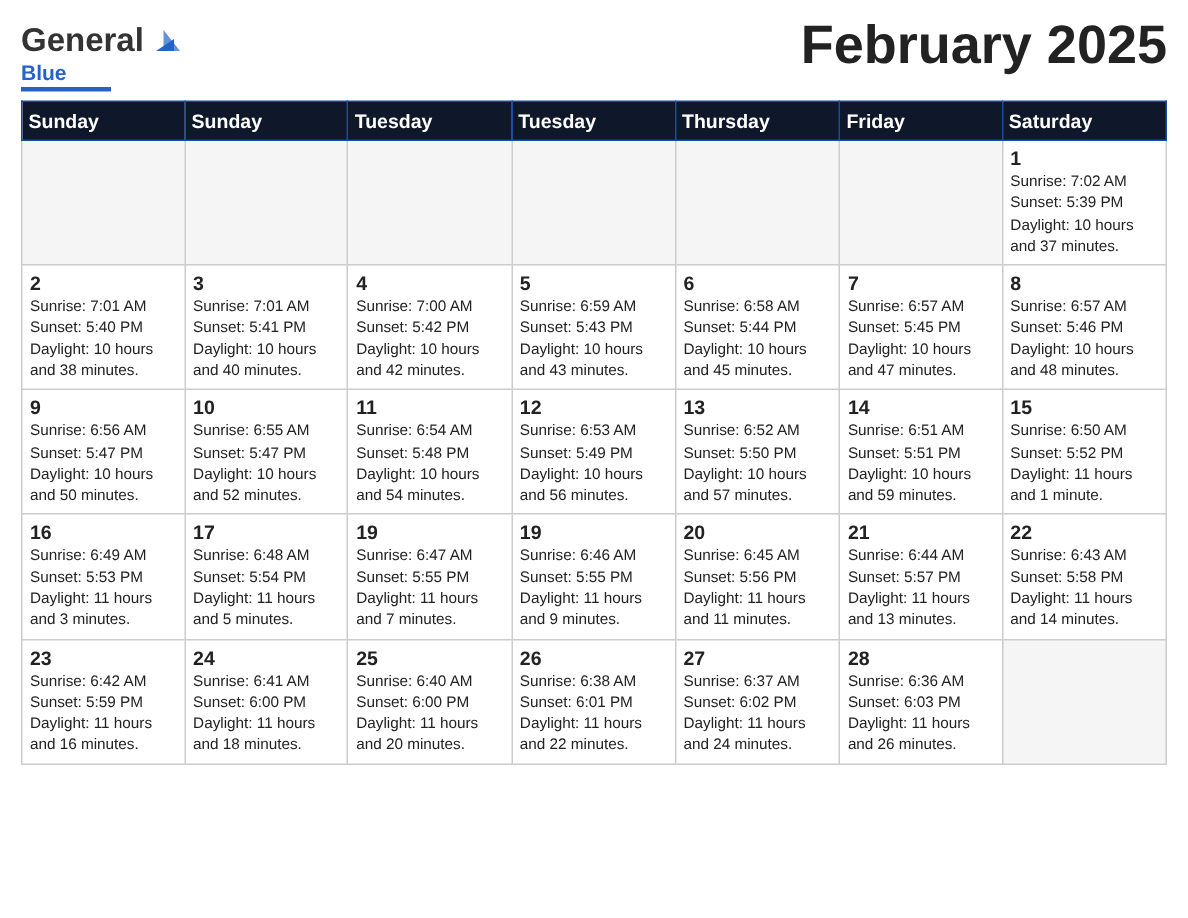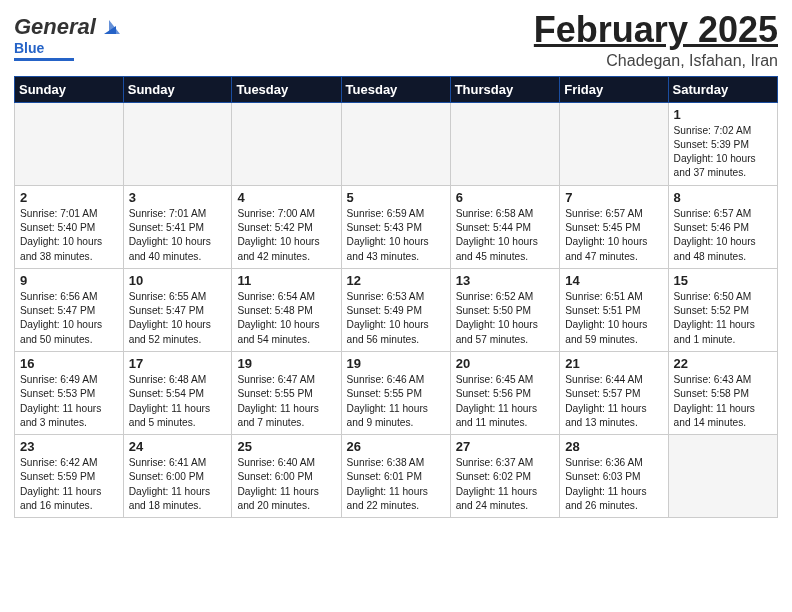--- a/index.html
+++ b/index.html
@@ -36,21 +36,20 @@
       margin-top: 2px;
     }
     .title-block {
       text-align: right;
     }
     .month-year {
       font-size: 36px;
       font-weight: bold;
       color: #222;
       line-height: 1.1;
-      text-decoration: underline;
     }
     .location {
       font-size: 16px;
       color: #444;
       margin-top: 2px;
     }
     .calendar {
       width: 100%;
       border-collapse: collapse;
       border: 1px solid #ccc;
@@ -95,34 +94,33 @@
       background: #fff;
     }
   </style>
 </head>
 <body>
 
 <div class="page">
   <div class="header">
     <div class="logo">
       <div style="display:flex;align-items:center;">
-        <span class="logo-general" style="font-size:22px;font-weight:bold;color:#333;font-style:italic;">General</span>
+        <span class="logo-general" style="font-size:22px;font-weight:bold;color:#333;">General</span>
         <svg width="22" height="22" viewBox="0 0 22 22" style="margin-left:2px;">
           <polygon points="6,18 18,10 18,18" fill="#2563c7"></polygon>
           <polygon points="11,4 22,18 11,18" fill="#2563c7" opacity="0.7"></polygon>
         </svg>
       </div>
       <div style="display:flex;align-items:center;">
         <span class="logo-blue" style="font-size:14px;font-weight:bold;color:#2563c7;">Blue</span>
       </div>
       <div class="logo-line"></div>
     </div>
     <div class="title-block">
       <div class="month-year">February 2025</div>
-      <div class="location">Chadegan, Isfahan, Iran</div>
     </div>
   </div>
 
   <table class="calendar">
     <thead>
       <tr>
       <th>Sunday</th>
           <th>Sunday</th>
           <th>Tuesday</th>
           <th>Tuesday</th>

